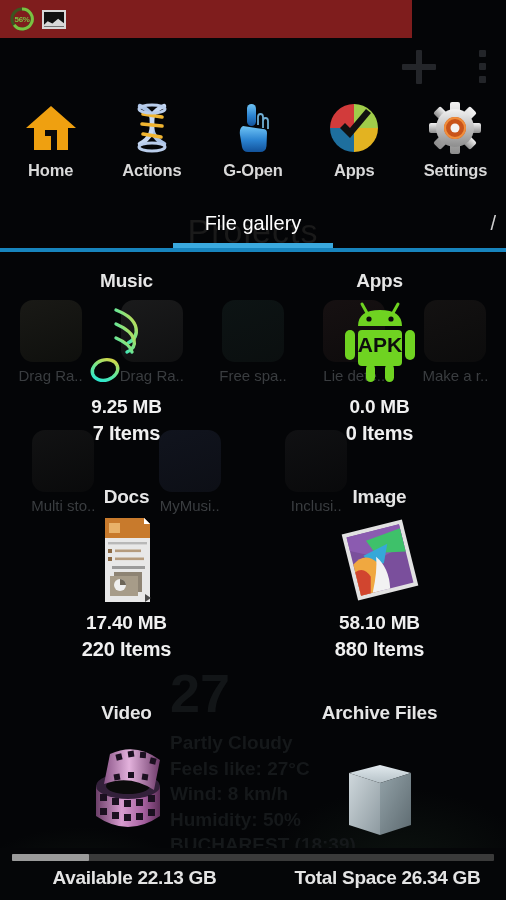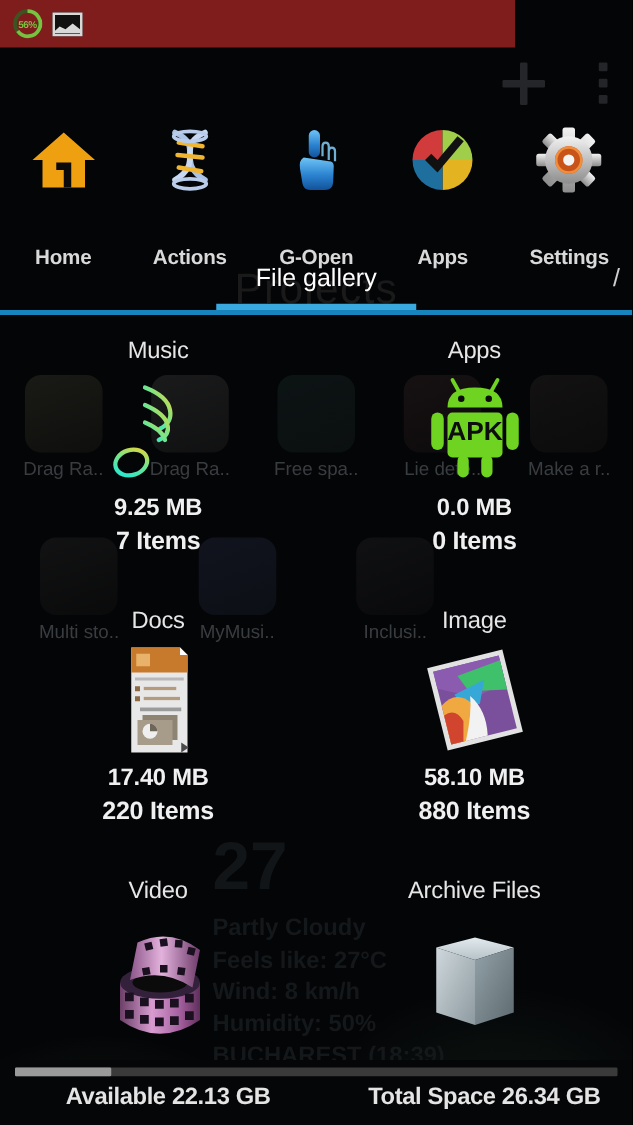--- a/index.html
+++ b/index.html
@@ -62,21 +62,20 @@
   .ab-more i { display:block; width:7px; height:7px; background:#232529; margin-bottom:6px; border-radius:1px;}
 
   
   .navrow {
     position:absolute; top:98px; left:0; width:506px; height:102px;
     display:flex; z-index:30;
   }
   .navitem {
     flex:1; display:flex; flex-direction:column; align-items:center; justify-content:flex-start;
     padding-top:2px;
-    gap:36px;
   }
   .navicon { width:56px; height:56px; position:relative; }
   .navlabel {
     margin-top:5px; font-size:16.5px; font-weight:bold; color:#d9d9d9;
     letter-spacing:-0.2px;
   }
 
   
   .tabbar { position:absolute; top:204px; left:0; width:506px; height:48px; z-index:30; }
   .tab-active-label {
@@ -120,21 +119,21 @@
                radial-gradient(ellipse 190px 120px at 400px 175px, #0d1410 0%, transparent 72%);
   }
 
   
   .grid { position:absolute; top:252px; left:0; width:506px; height:600px; z-index:10; }
   .cat {
     position:absolute; width:253px; height:216px;
     display:flex; flex-direction:column; align-items:center;
   }
   .cat-title {
-    font-size:19px; font-weight:normal; color:#e6e6e6; margin-top:18px; letter-spacing:-0.2px;
+    font-size:19px; font-weight:bold; color:#e6e6e6; margin-top:18px; letter-spacing:-0.2px;
   }
   .cat-icon { width:110px; height:96px; margin-top:4px; position:relative; }
   .cat-size {
     font-size:19px; font-weight:bold; color:#f0f0f0; margin-top:4px; letter-spacing:-0.2px;
   }
   .cat-items {
     font-size:20px; font-weight:bold; color:#f0f0f0; margin-top:4px; letter-spacing:-0.2px;
   }
 
   
@@ -453,21 +452,21 @@
             <rect x="42" y="46" width="6" height="6" transform="rotate(-10 45 49)"></rect>
             <rect x="56" y="44" width="6" height="6"></rect>
             <rect x="70" y="46" width="6" height="6" transform="rotate(8 73 49)"></rect>
           </g>
         </svg>
       </div>
       <div class="cat-size"></div>
       <div class="cat-items"></div>
     </div>
 
-    <div class="cat" style="left:253px; top:432px;">
+    <div class="cat" style="left:253px; top:432px;justify-content:space-between;">
       <div class="cat-title">Archive Files</div>
       <div class="cat-icon" style="height:120px;">
         <svg width="110" height="120" viewBox="0 0 110 120">
           <defs>
             <linearGradient id="cb1" x1="0" y1="0" x2="1" y2="1">
               <stop offset="0%" stop-color="#cfd8dc"></stop>
                 <stop offset="100%" stop-color="#8d9aa0"></stop>
             </linearGradient>
             <linearGradient id="cb2" x1="0" y1="0" x2="1" y2="1">
               <stop offset="0%" stop-color="#93a2a8"></stop>

